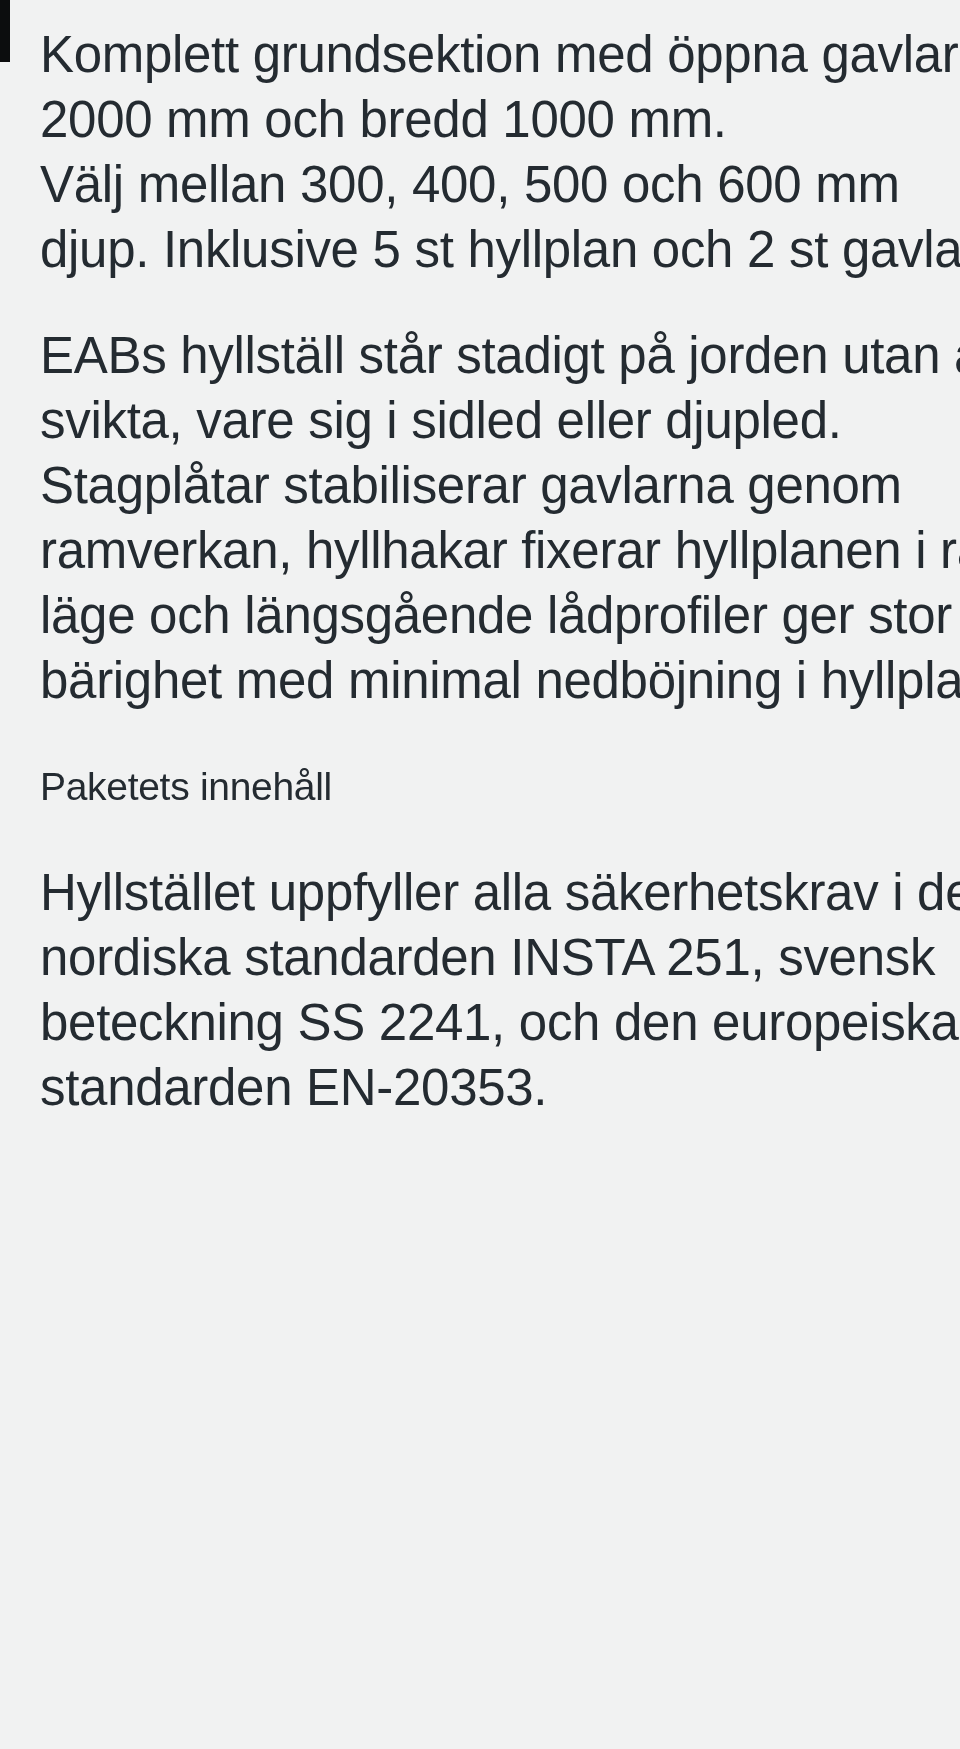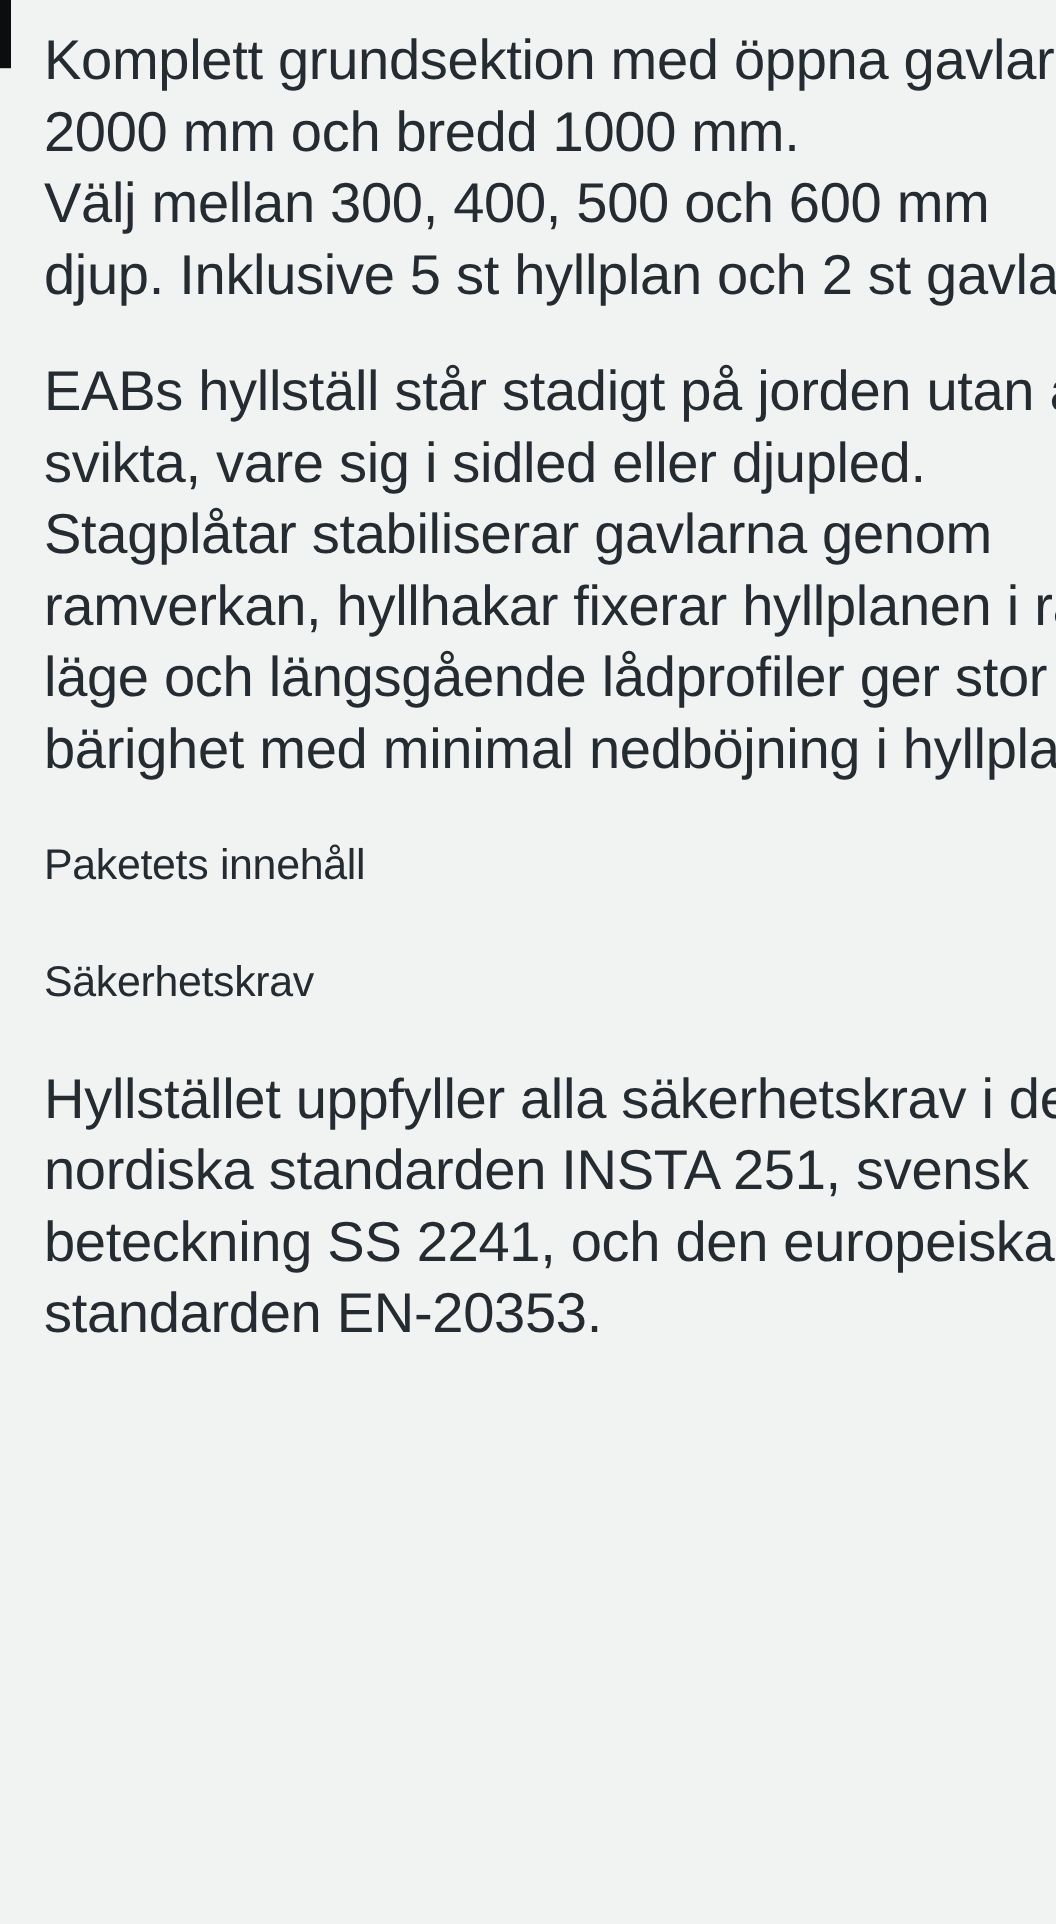--- a/index.html
+++ b/index.html
@@ -67,21 +67,20 @@
     <p class="para">EABs hyllställ står stadigt på jorden utan att
 svikta, vare sig i sidled eller djupled.
 Stagplåtar stabiliserar gavlarna genom
 ramverkan, hyllhakar fixerar hyllplanen i rätt
 läge och längsgående lådprofiler ger stor
 bärighet med minimal nedböjning i hyllplanen.</p>
 
     <h3 class="sub-heading">Paketets innehåll</h3>
 
 
-    <h3 class="sub-heading">Säkerhetskrav</h3>
 
     <p class="para">Hyllstället uppfyller alla säkerhetskrav i den
 nordiska standarden INSTA 251, svensk
 beteckning SS 2241, och den europeiska
 standarden EN-20353.</p>
 
 
 
   </section>
 </div>

